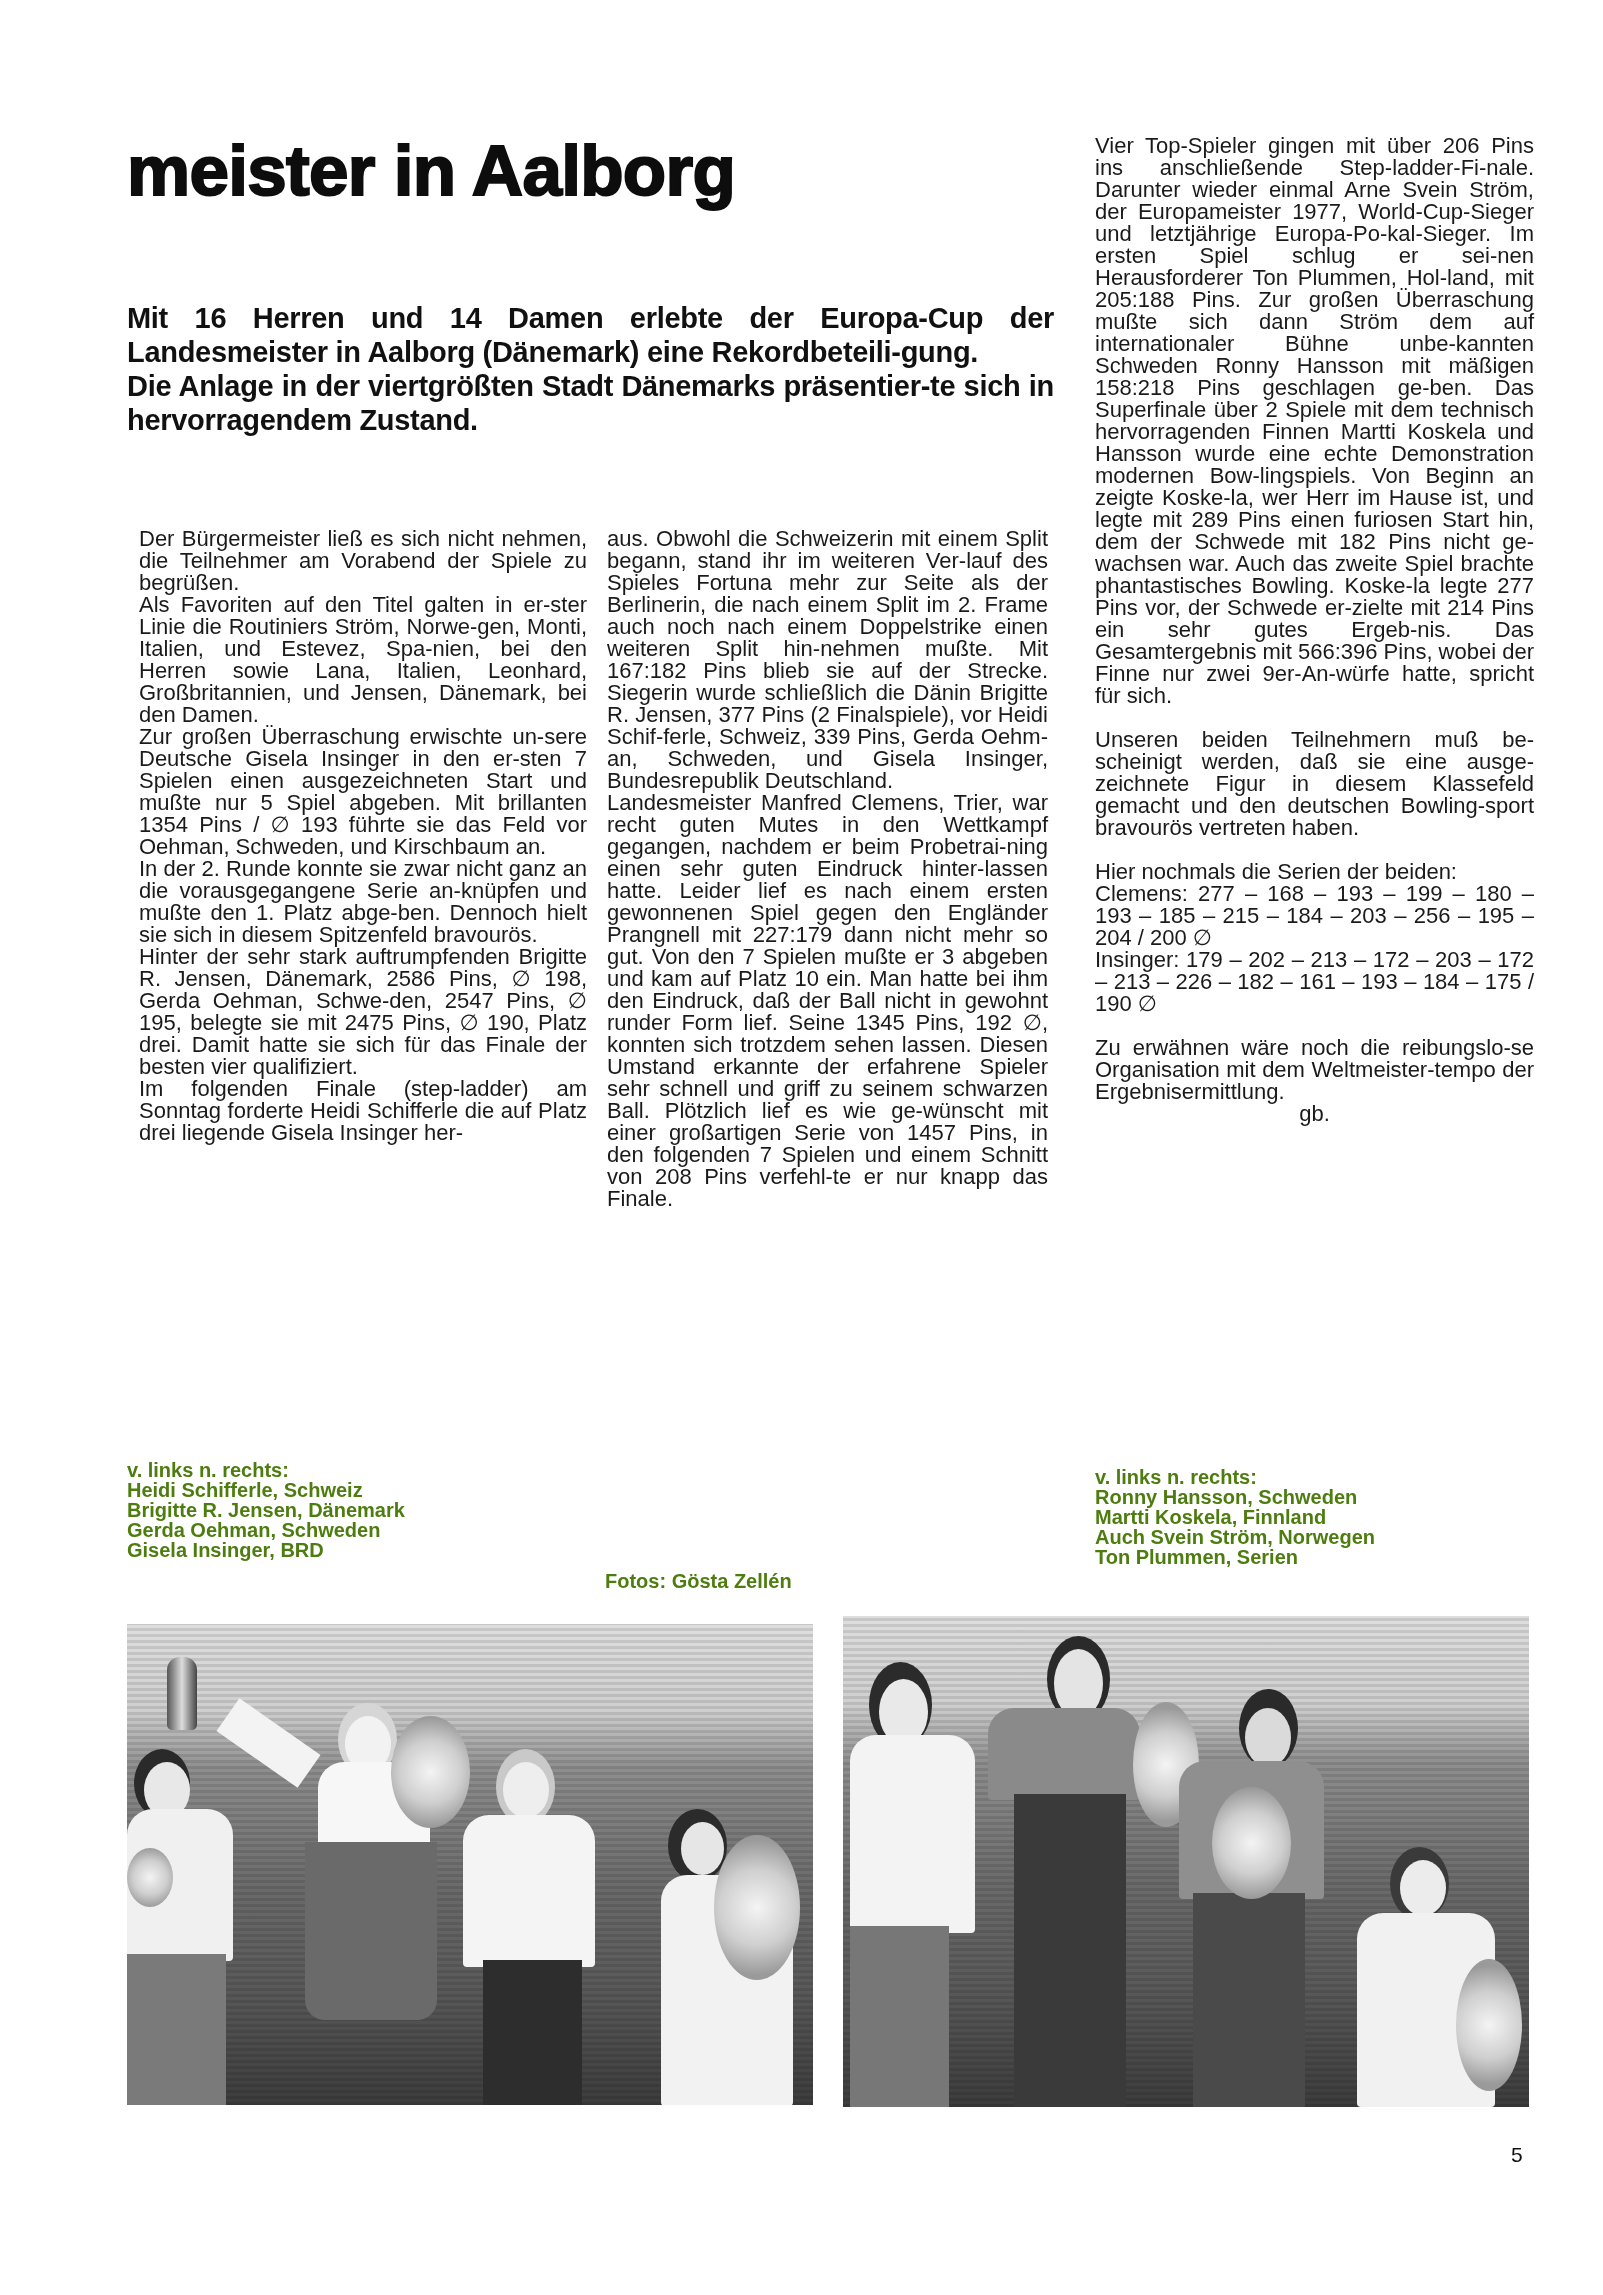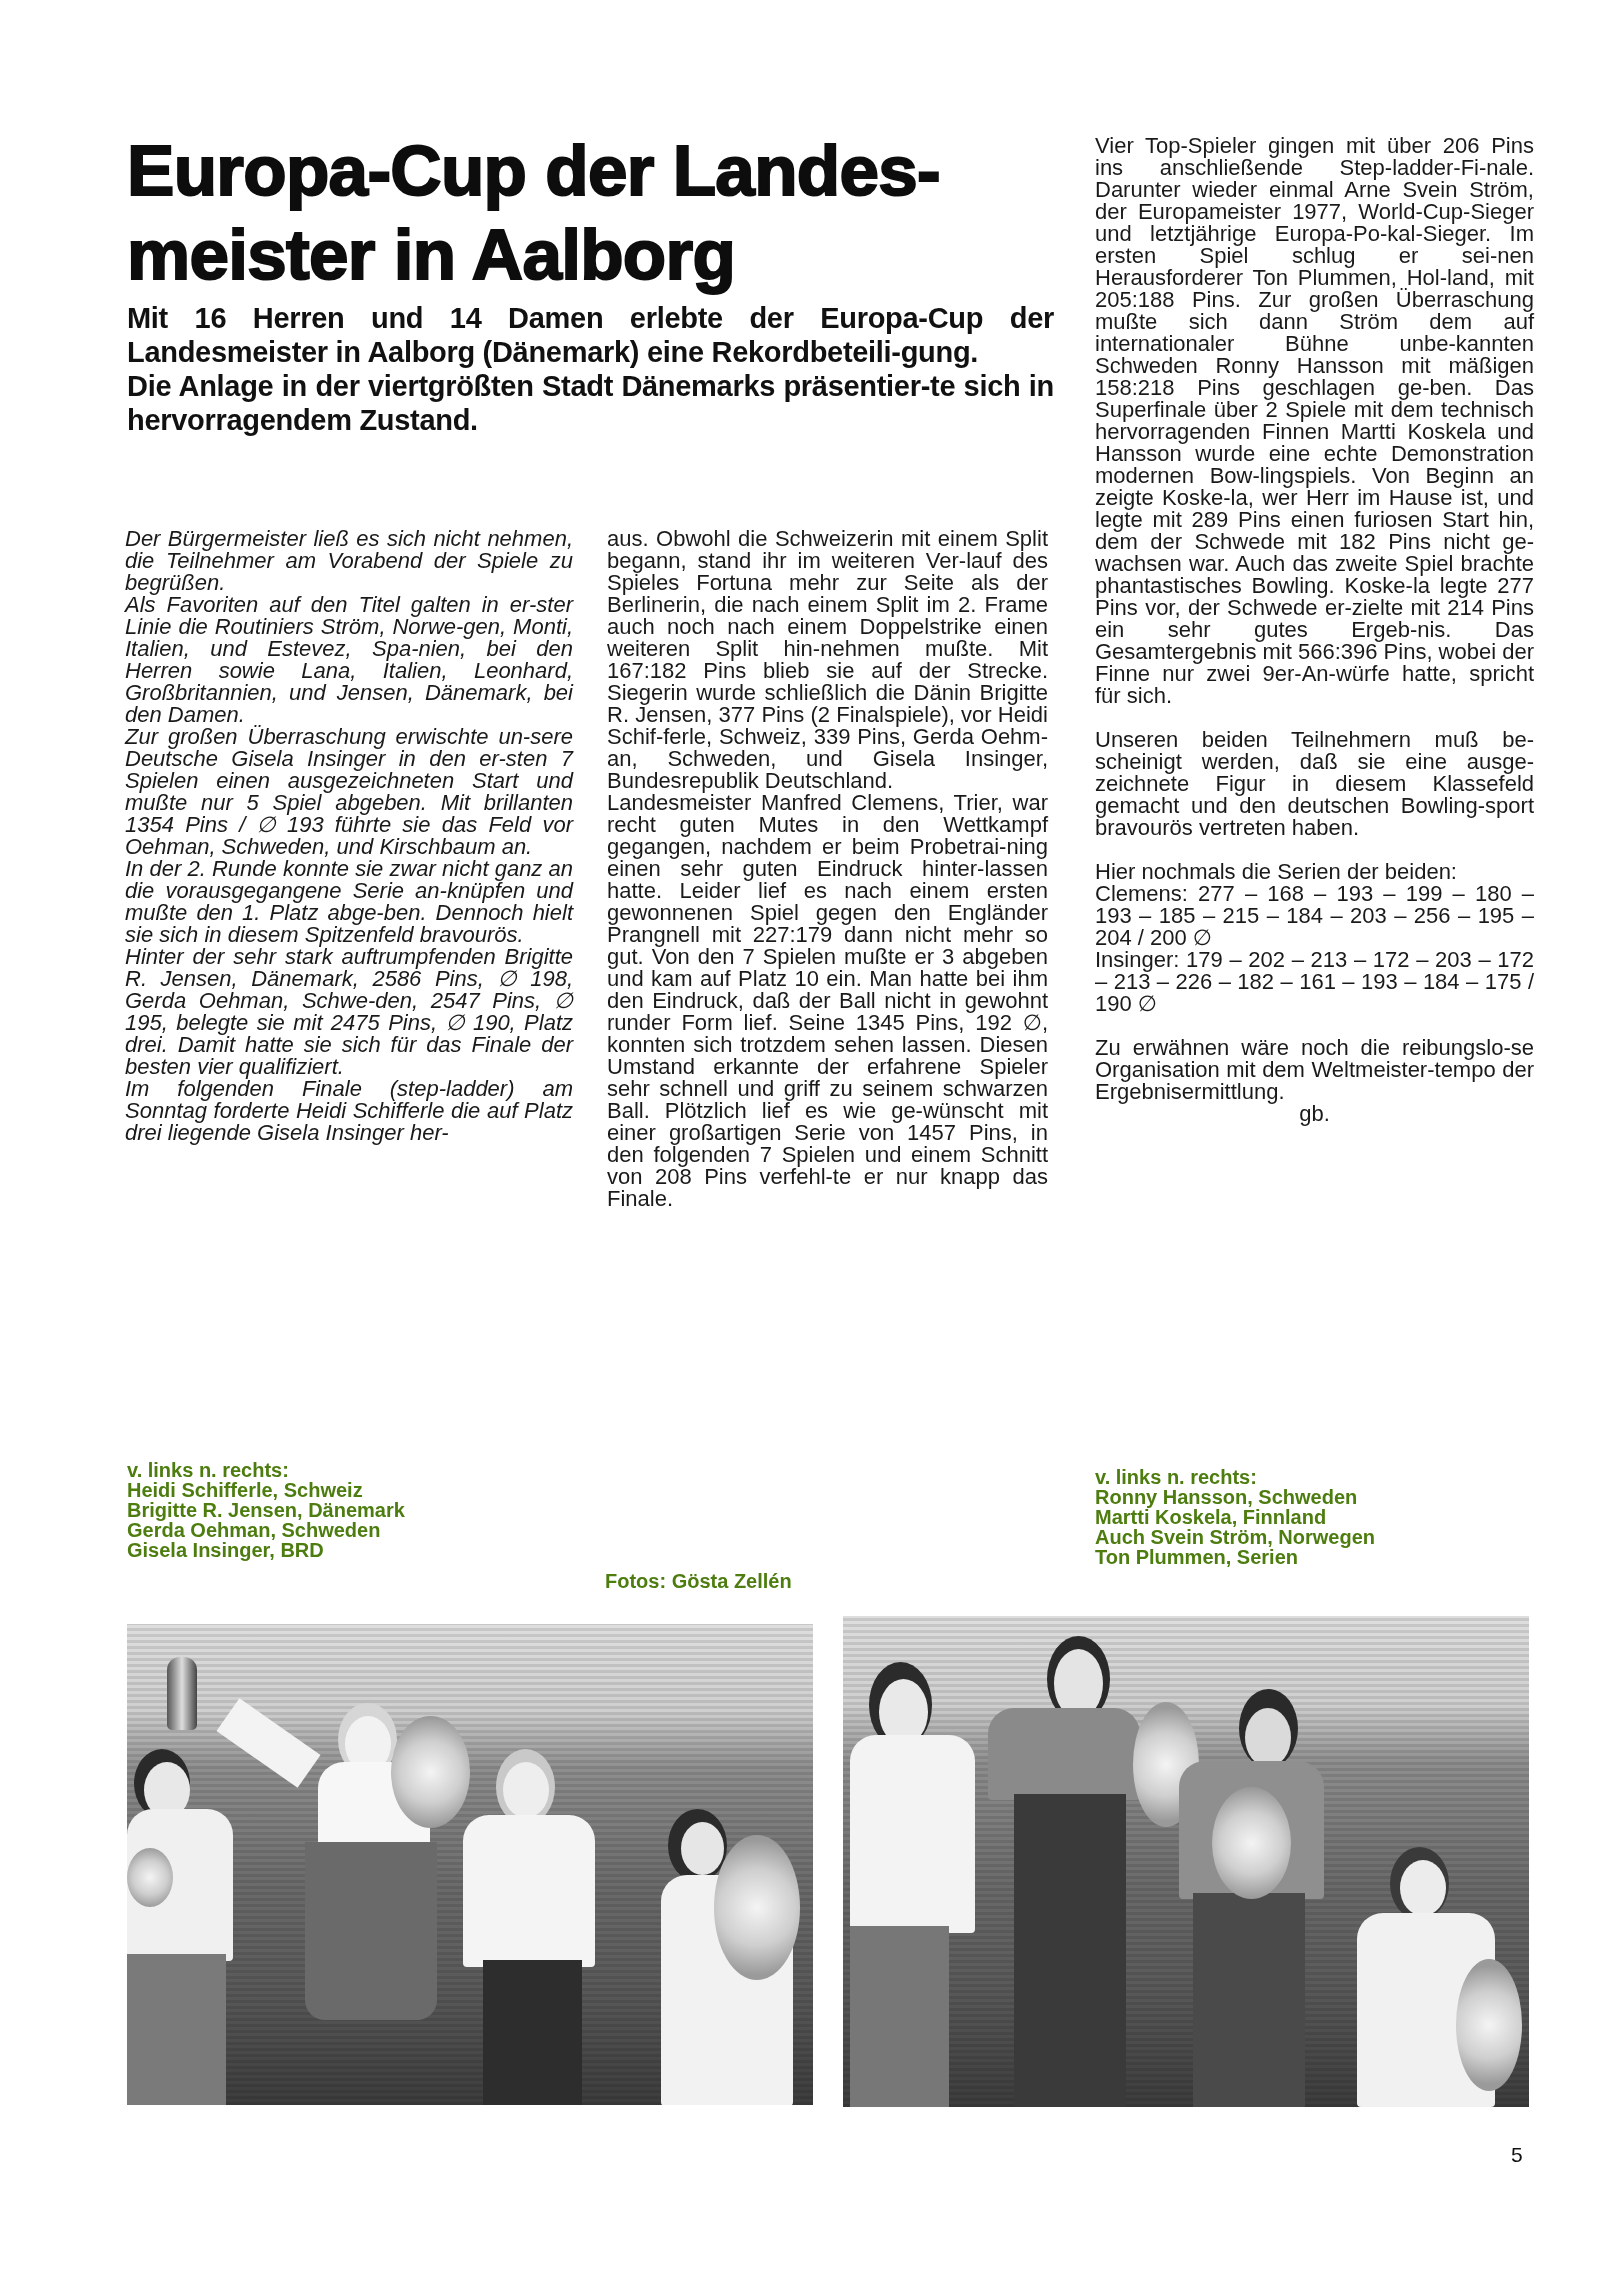--- a/index.html
+++ b/index.html
@@ -23,21 +23,21 @@
     letter-spacing: -0.3px;
   }
   .lead p { margin: 0; }
   .col {
     position: absolute; font-size: 22px; line-height: 22px; color: #1a1a1a;
     text-align: justify; hyphens: manual;
     font-family: "Liberation Sans", sans-serif;
   }
   .col p { margin: 0; }
   .col p.gap { margin-top: 22px; }
-  .col1 { left: 125px; top: 528px; width: 448px; font-style: italic; }
+  .col1 { left: 139px; top: 528px; width: 448px; }
   .col2 { left: 607px; top: 528px; width: 441px; }
   .col3 { left: 1095px; top: 135px; width: 439px; }
   .col3 .sig { text-align: center; margin-top: 0; }
   .caption {
     position: absolute; font-weight: bold; font-size: 20px; line-height: 20px;
     color: #4d7c0f; font-family: "Liberation Sans", sans-serif;
   }
   .caption div { white-space: nowrap; }
   .cap1 { left: 127px; top: 1460px; }
   .cap2 { left: 605px; top: 1571px; }
@@ -57,21 +57,20 @@
   .bouquet { position: absolute; border-radius: 50%; background: radial-gradient(circle, #f4f4f4 0%, #cfcfcf 45%, #9a9a9a 80%); }
   .page-number {
     position: absolute; left: 1511px; top: 2143px; font-size: 21px; color: #111;
     font-family: "Liberation Sans", sans-serif;
   }
 </style>
 </head>
 <body>
 
 <h1 class="title">
-  <span>Europa-Cup der Landes-</span>
   <span>meister in Aalborg</span>
 </h1>
 
 <div class="lead">
   <p>Mit 16 Herren und 14 Damen erlebte der Europa-Cup der Landesmeister in Aalborg (Dänemark) eine Rekordbeteili-gung.</p>
   <p>Die Anlage in der viertgrößten Stadt Dänemarks präsentier-te sich in hervorragendem Zustand.</p>
 </div>
 
 <div class="col col1">
   <p>Der Bürgermeister ließ es sich nicht nehmen, die Teilnehmer am Vorabend der Spiele zu begrüßen.</p>

